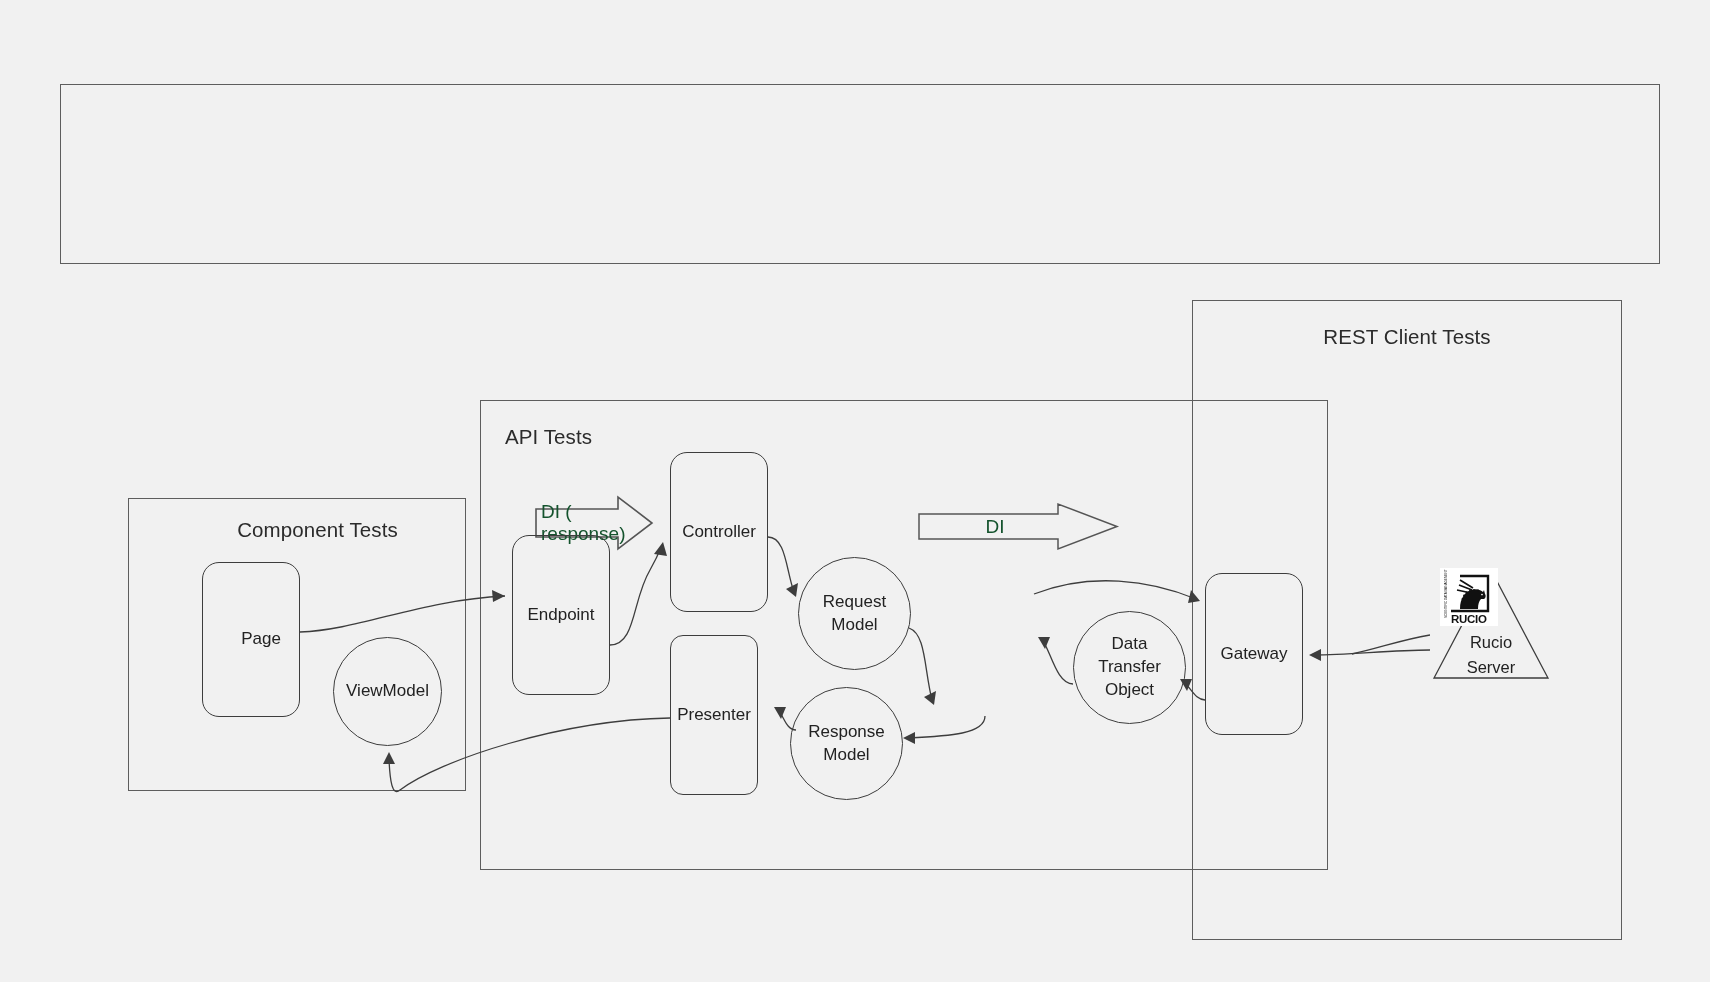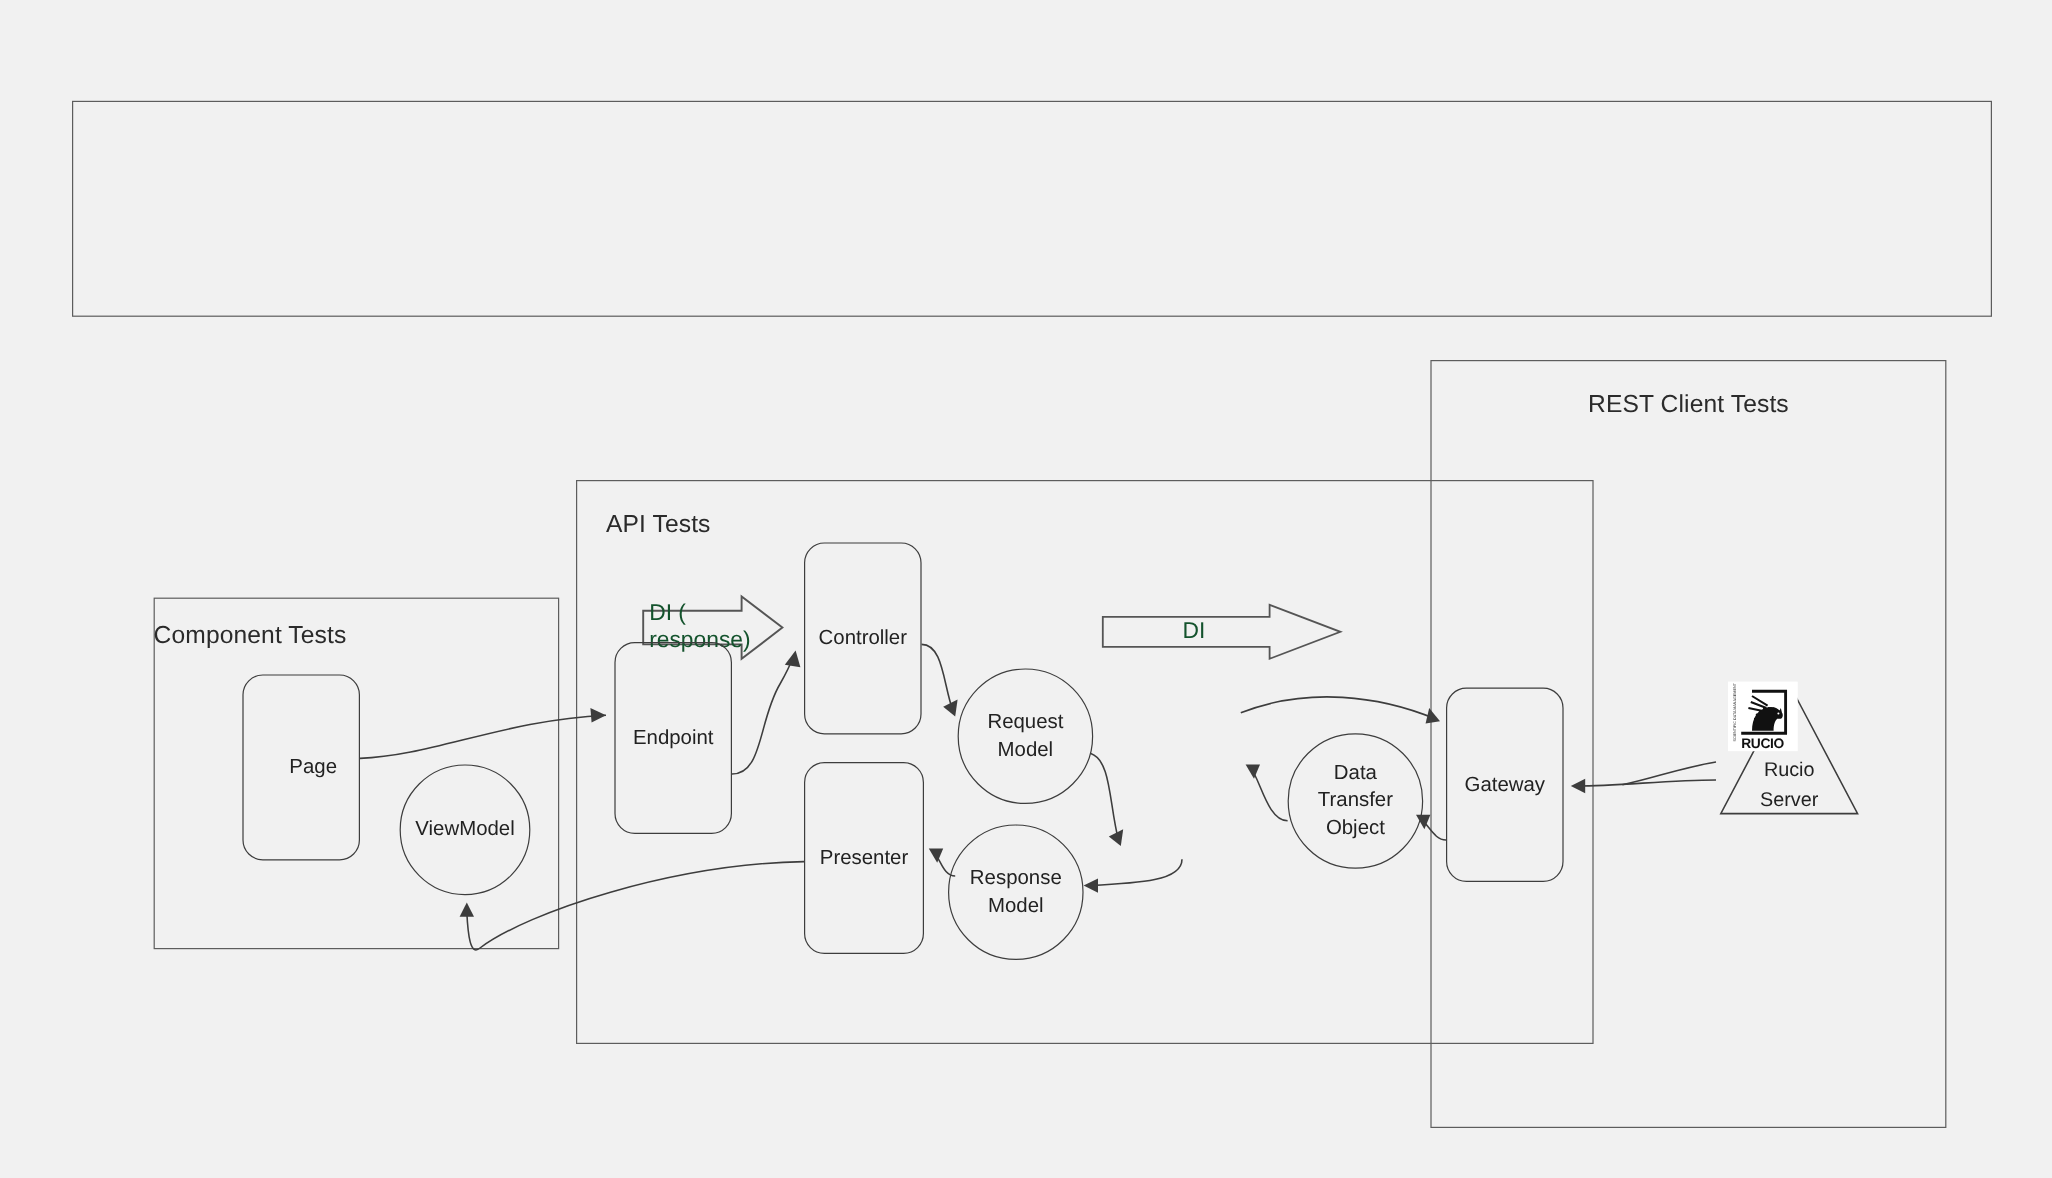--- a/index.html
+++ b/index.html
@@ -33,21 +33,21 @@
     letter-spacing: .1px;
   }
   #scope-e2e      { left: 60px;   top: 84px;  width: 1600px; height: 180px; }
   #scope-rest     { left: 1192px; top: 300px; width: 430px;  height: 640px; }
   #scope-api      { left: 480px;  top: 400px; width: 848px;  height: 470px; }
   #scope-component{ left: 128px;  top: 498px; width: 338px;  height: 293px; }
 
   #label-e2e       { left: 60px;   top: 158px; width: 1600px; text-align: center; }
   #label-rest      { left: 1192px; top: 325px; width: 430px;  text-align: center; }
   #label-api       { left: 505px;  top: 425px; text-align: left; }
-  #label-component { left: 128px;  top: 518px; width: 293px;  text-align: left; }
+  #label-component { left: 128px;  top: 518px; width: 293px;  text-align: center; padding-left: 43px; }
 
   
   .node {
     position: absolute;
     box-sizing: border-box;
     border: 1.4px solid #3d3d3d;
     background: transparent;
     display: flex;
     align-items: center;
     justify-content: center;
@@ -56,21 +56,21 @@
     line-height: 1.35;
     color: #222222;
   }
   .rrect { border-radius: 17px; }
   .circ  { border-radius: 50%; }
 
   
   #node-page       { left: 202px;  top: 562px; width: 98px;  height: 155px; padding-left: 20px; }
   #node-endpoint   { left: 512px;  top: 535px; width: 98px;  height: 160px; }
   #node-controller { left: 670px;  top: 452px; width: 98px;  height: 160px; }
-  #node-presenter  { left: 670px;  top: 635px; width: 100px; height: 160px; }
+  #node-presenter  { left: 670px;  top: 635px; width: 88px; height: 160px; border-radius: 13px; }
   #node-usecase    { left: 942px;  top: 558px; width: 92px;  height: 158px; }
   #node-gateway    { left: 1205px; top: 573px; width: 98px;  height: 162px; }
 
   
   #node-viewmodel  { left: 333px;  top: 637px; width: 109px; height: 109px; }
   #node-reqmodel   { left: 798px;  top: 557px; width: 113px; height: 113px; }
   #node-resmodel   { left: 790px;  top: 687px; width: 113px; height: 113px; }
   #node-dto        { left: 1073px; top: 611px; width: 113px; height: 113px; }
 
   

